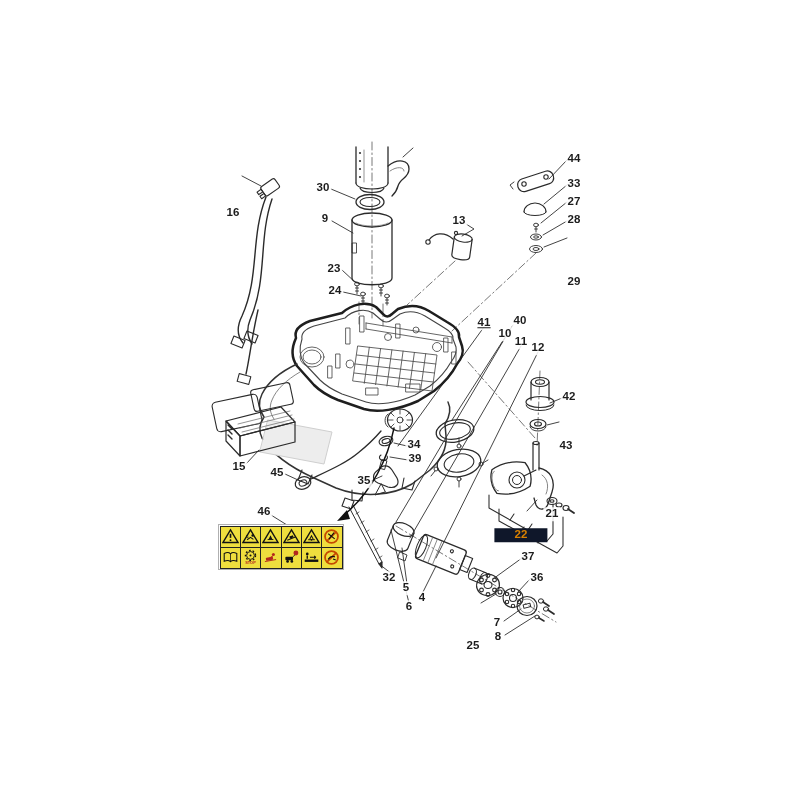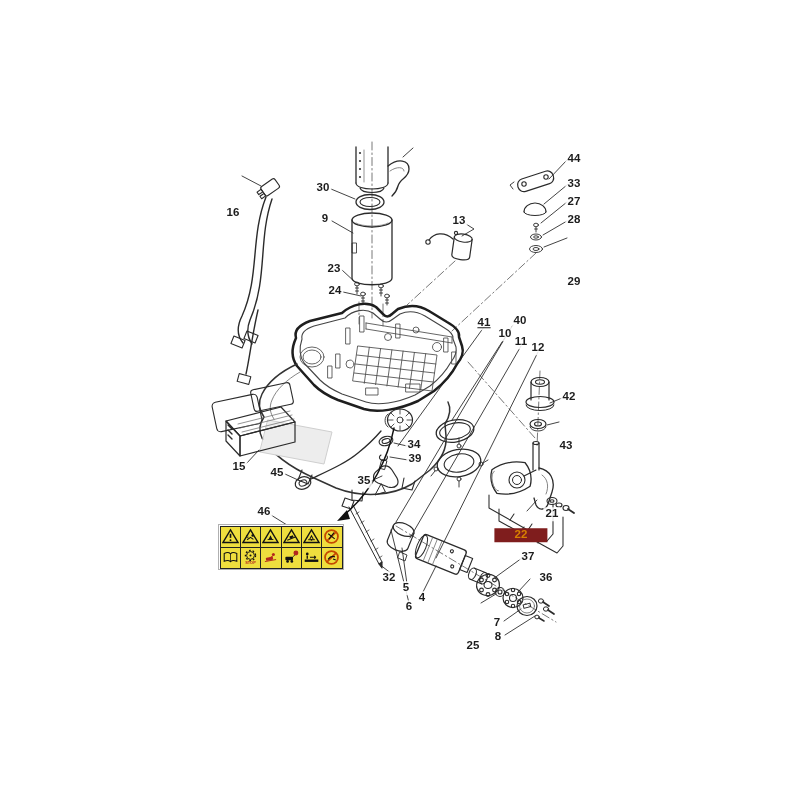--- a/index.html
+++ b/index.html
@@ -3,21 +3,21 @@
 <meta charset="utf-8">
 <style>
   html,body{margin:0;padding:0;background:#fff;}
   .stage{position:relative;width:800px;height:800px;background:#fff;overflow:hidden;
          font-family:"Liberation Sans",sans-serif;}
   svg.art{position:absolute;left:0;top:0;}
   .lbl-layer{position:absolute;left:0;top:0;width:800px;height:800px;pointer-events:none;}
   .plabel{position:absolute;transform:translate(-50%,-50%);font-size:11.5px;font-weight:700;
           color:#1c1c1c;letter-spacing:.2px;pointer-events:auto;cursor:pointer;line-height:1;
           padding:1px 2px;background:rgba(255,255,255,.85);}
-  .plabel.hl{background:#7f1d1d;color:#D88000;padding:1px 20px;}
+  .plabel.hl{background:#0f172a;color:#D88000;padding:1px 20px;}
   #warning-label{position:absolute;left:218px;top:524px;width:126px;height:46px;
           background:#fdfdfd;border:1px solid #b0b0b0;box-sizing:border-box;padding:1px;}
   #warning-grid{display:grid;grid-template-columns:repeat(6,1fr);grid-template-rows:1fr 1fr;
           width:100%;height:100%;}
   .wcell{background:#EFDE3E;border:1px solid #222;margin:-0.5px;display:flex;
           align-items:center;justify-content:center;overflow:hidden;}
   .wcell svg{width:17px;height:17px;display:block;}
 </style>
 </head>
 <body>
@@ -491,18 +491,18 @@
       <span class="plabel" style="left: 364px; top: 481px;">35</span>
       <span class="plabel" style="left: 264px; top: 512px;">46</span>
       <span class="plabel" style="left: 552px; top: 514px;">21</span>
       <span class="plabel hl" style="left: 521px; top: 535px;">22</span>
       <span class="plabel" style="left: 389px; top: 578px;">32</span>
       <span class="plabel" style="left: 406px; top: 588px;">5</span>
       <span class="plabel" style="left: 422px; top: 598px;">4</span>
       <span class="plabel" style="left: 409px; top: 607px;">6</span>
       <span class="plabel" style="left: 473px; top: 606px; margin-top: 40px;">25</span>
       <span class="plabel" style="left: 528px; top: 557px;">37</span>
-      <span class="plabel" style="left: 537px; top: 578px; margin-left: 9px;">36</span>
+      <span class="plabel" style="left: 537px; top: 578px;">36</span>
       <span class="plabel" style="left: 497px; top: 623px;">7</span>
       <span class="plabel" style="left: 498px; top: 637px;">8</span>
     </div>
 
 </div>
 
 </body></html>

